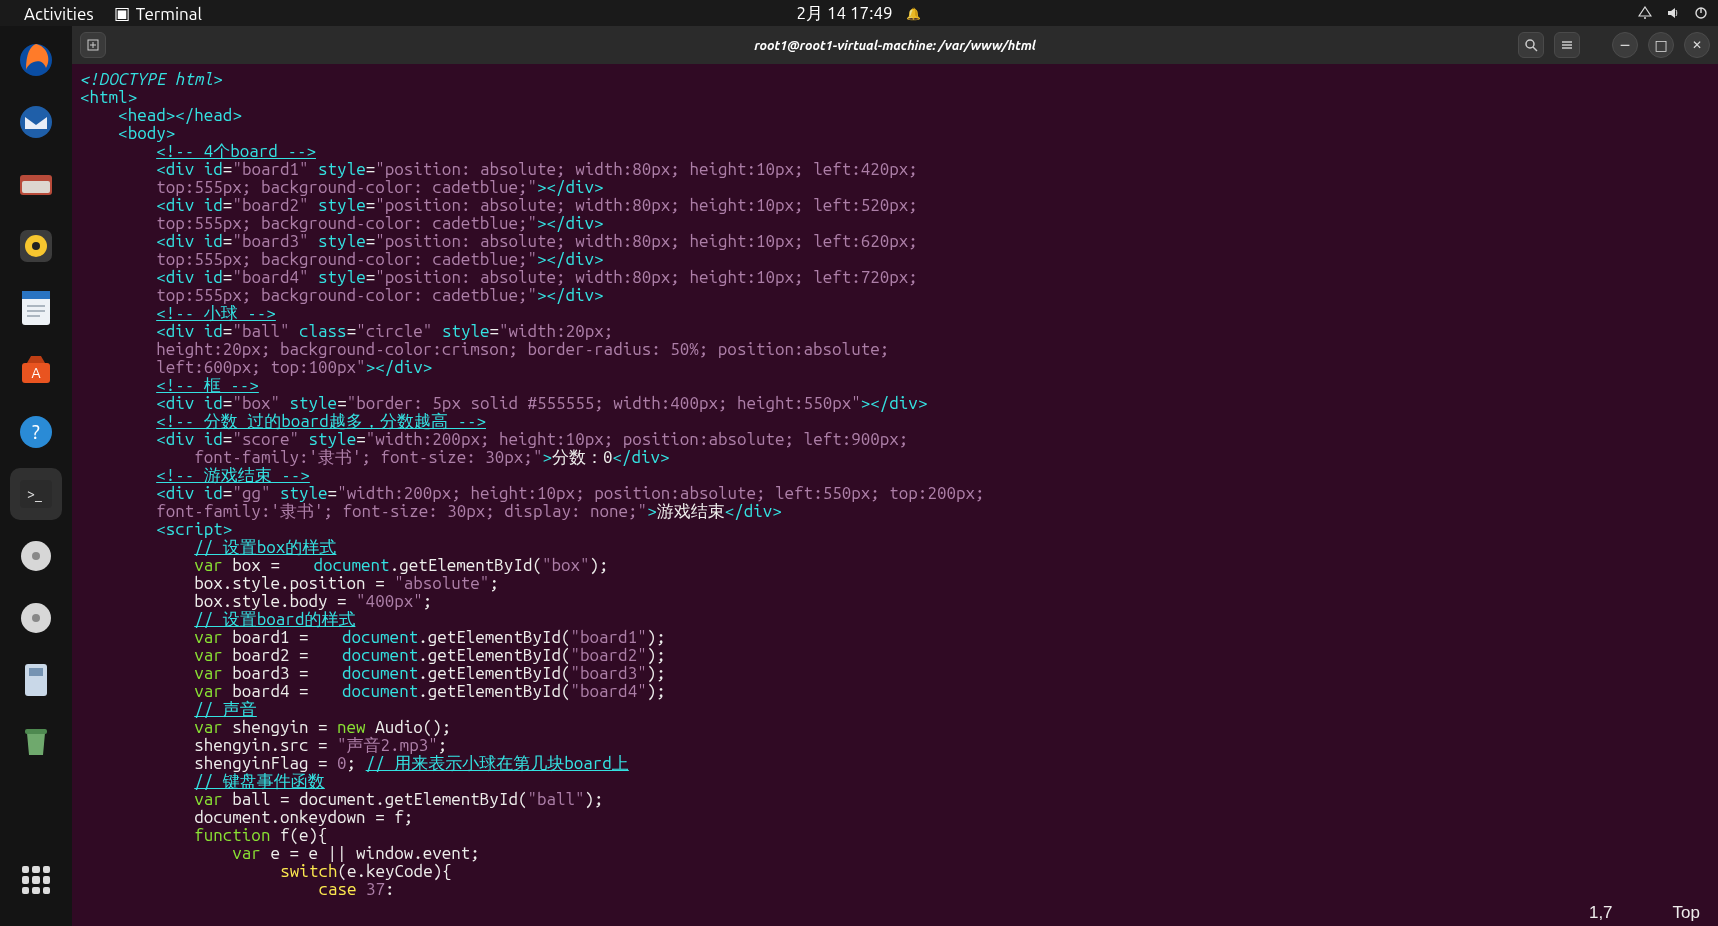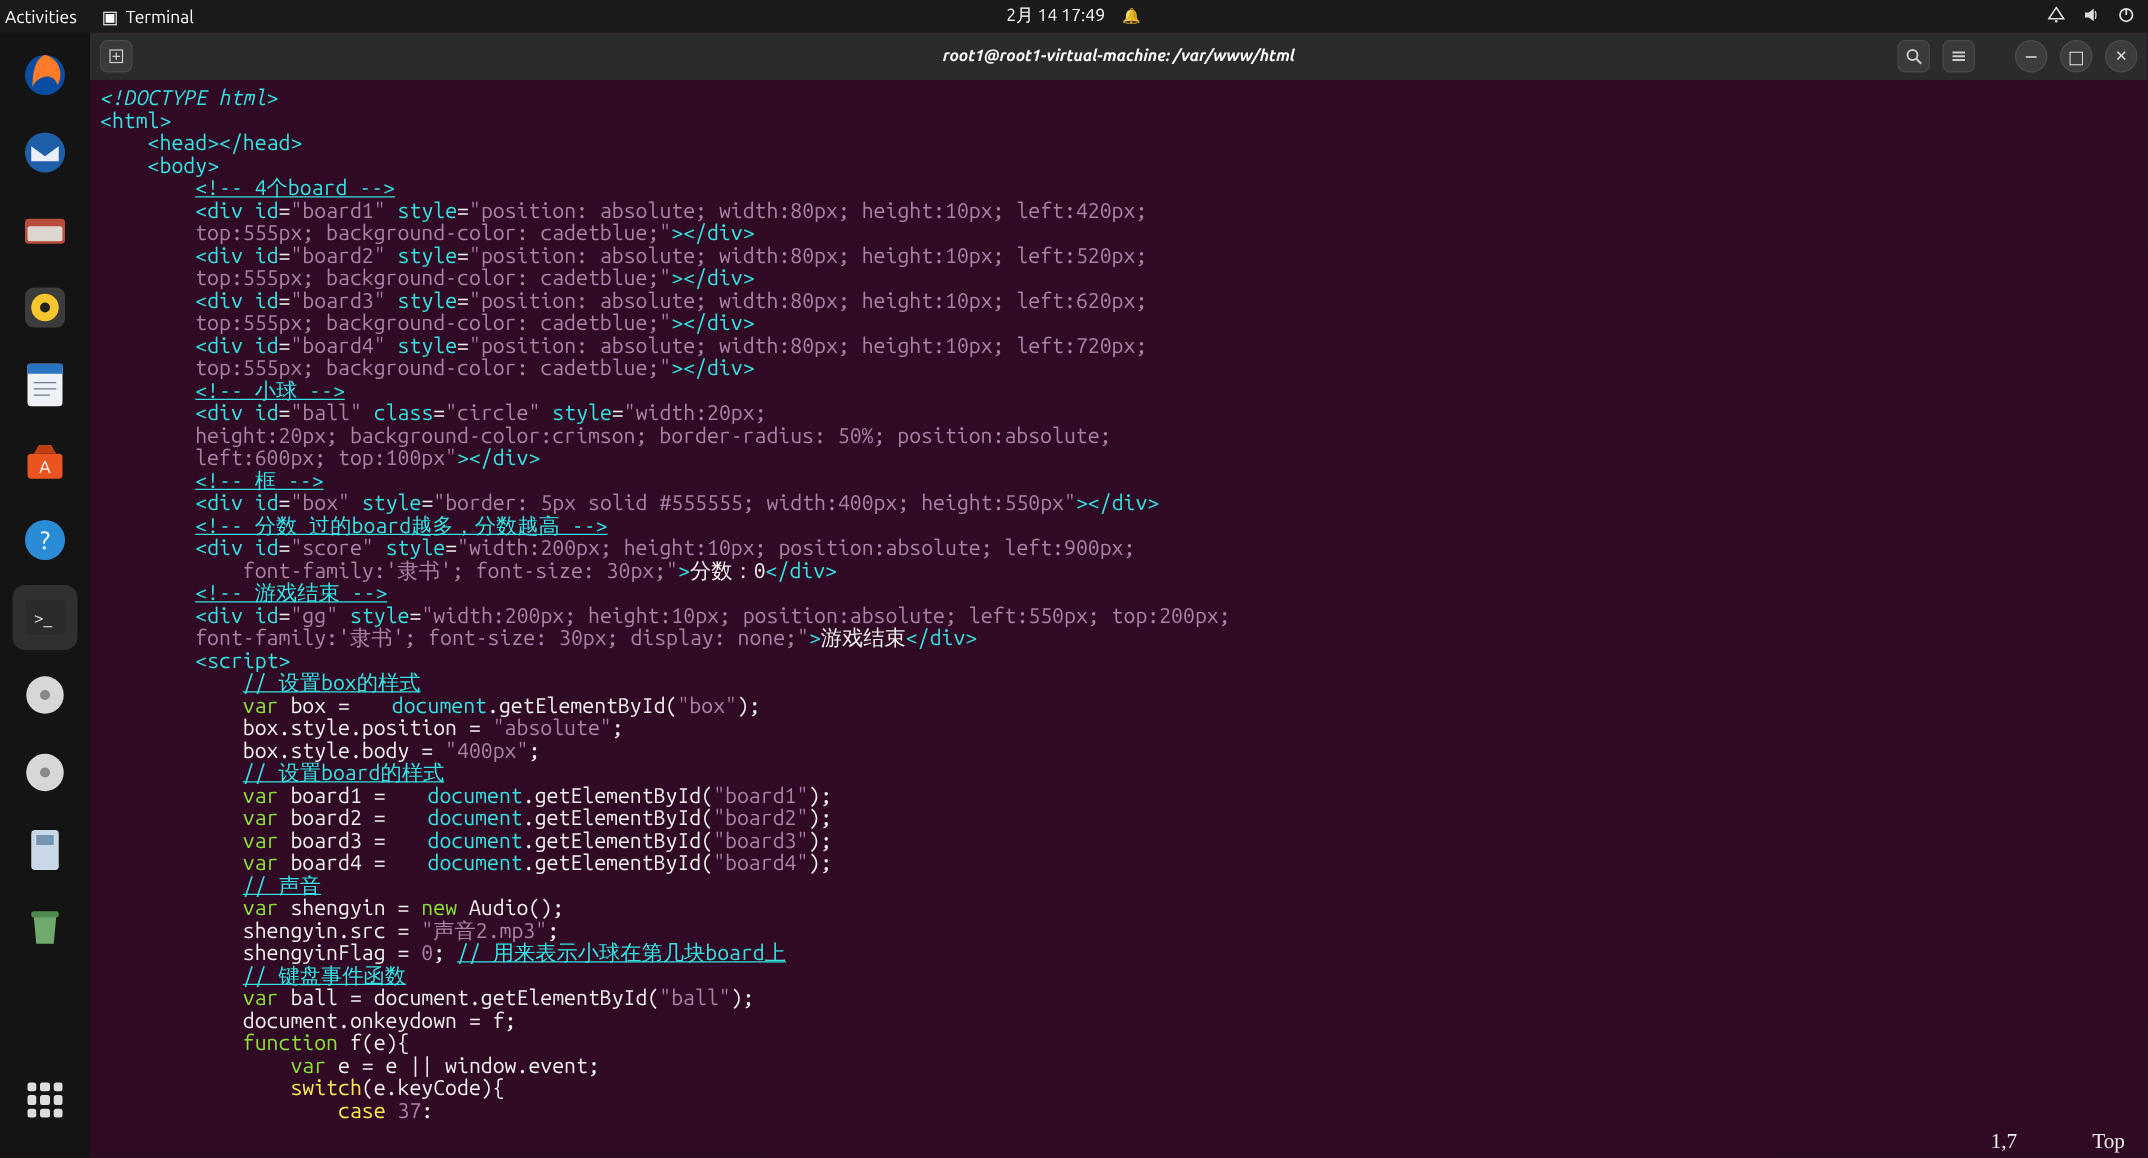--- a/index.html
+++ b/index.html
@@ -12,22 +12,22 @@
   position: relative;
   color: #fff;
   font-size: 13px;
 }
 
 .top-panel {
   height: 26px;
   background: #1a1a1a;
   display: flex;
   align-items: center;
-  padding: 0 4px;
-  font-size: 14px;
+  padding: 0 24px;
+  font-size: 17px;
   position: relative;
 }
 .top-left { display: flex; align-items: center; gap: 20px; }
 .top-center { position: absolute; left: 50%; transform: translateX(-50%); display: flex; align-items: flex-start; gap: 14px; }
 .top-right { position: absolute; right: 10px; display: flex; align-items: center; gap: 14px; }
 .panel-app { display: flex; align-items: center; gap: 6px; }
 .bell-icon::before { content:"\1F514"; font-size:12px; opacity:0.9; }
 
 .dock {
   position: absolute;
@@ -106,31 +106,31 @@
   white-space: pre;
   overflow: hidden;
   position: relative;
 }
 .terminal-status {
   position:absolute;
   bottom: 4px;
   right: 18px;
   display:flex;
   gap: 60px;
-  font-family: Liberation Serif, serif;
+  font-family: Liberation Sans, sans-serif;
   font-size: 17px;
   color:#eeedec;
 }
 
 .c-tag { color:#34e2e2; }       
 .c-del { color:#34e2e2; }       
 .c-attr { color:#34e2e2; }
 .c-eq { color:#eeeeec; }
 .c-str { color:#ad7fa8; }       
-.c-statement { color:#fce94f; } 
+.c-statement { color:#fce94f;margin-left:48px; } 
 .c-type { color:#8ae234; }      
 .c-ident { color:#34e2e2;margin-left:24px; }
 .c-comment { color:#34e2e2;text-decoration:underline; }
 .c-num { color:#ad7fa8; }
 .c-op { color:#eeeeec; }
 .c-text { color:#eeeeec; }
 .c-special { color:#34e2e2;font-style:italic; }
 </style>
 </head>
 <body>

